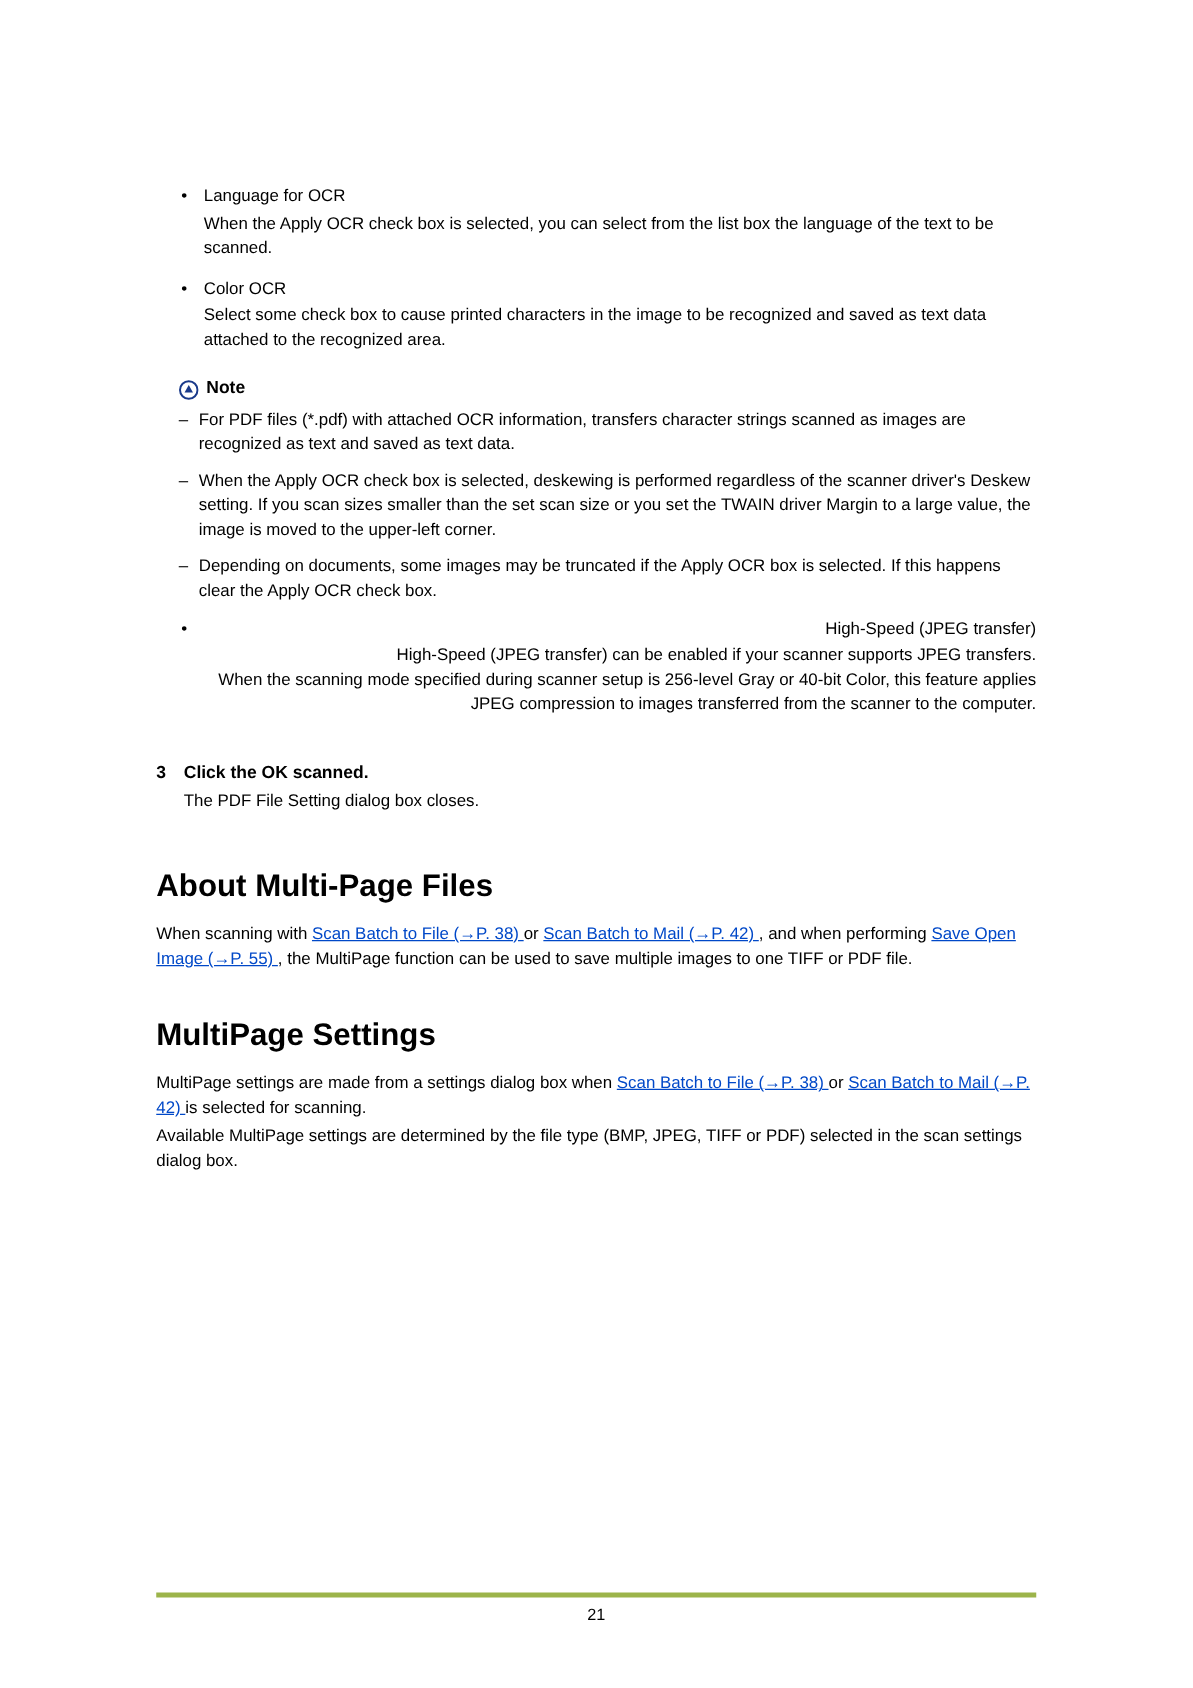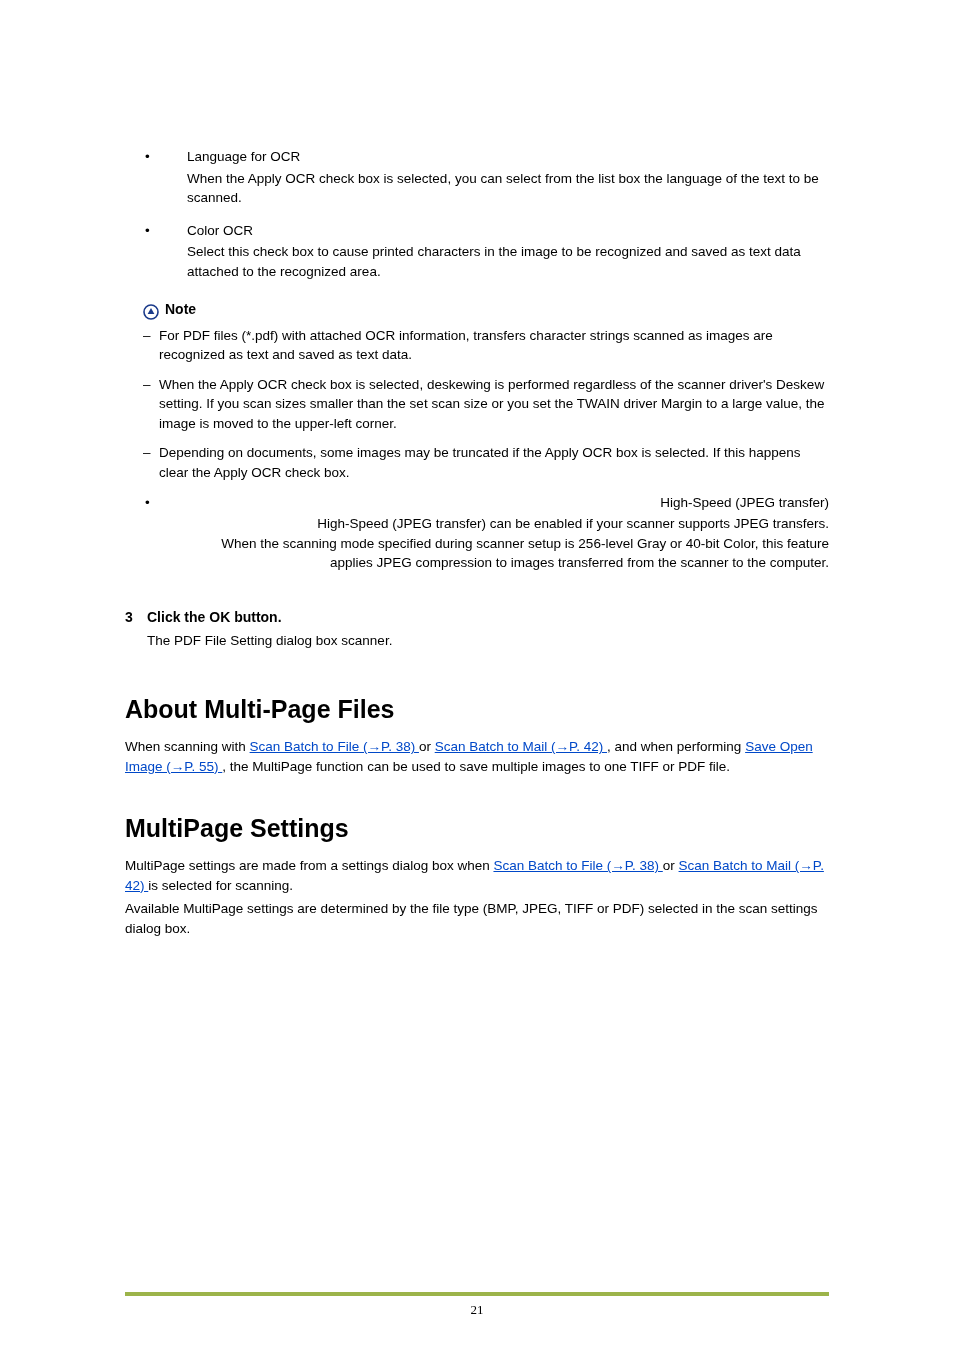--- a/index.html
+++ b/index.html
@@ -16,21 +16,20 @@
     box-sizing: border-box;
     padding: 147px 125px 0 125px;
   }
   .content {
     font-size: 13.5px;
     line-height: 1.45;
   }
   .bullet-item {
     display: flex;
     margin-bottom: 3px;
-    gap: 24px;
   }
   .bullet-item .dot {
     width: 18px;
     flex: 0 0 18px;
     text-align: left;
     padding-left: 2px;
   }
   .bullet-item .dot::before {
     content: "•";
   }
@@ -109,22 +108,21 @@
     margin-bottom: 4px;
   }
   .link {
     color: #0048c8;
     text-decoration: underline;
   }
   .footer {
     position: absolute;
     left: 0;
     right: 0;
-    bottom: 32px;
-    font-family: Liberation Serif, serif;
+    bottom: 51px;
   }
   .footer-line {
     height: 4px;
     background: #9cb44a;
     margin: 0 125px 6px 125px;
   }
   .footer-num {
     text-align: center;
     font-size: 13px;
   }
@@ -142,21 +140,21 @@
         <div class="bullet-body">
           <div class="bullet-label">Language for OCR</div>
           <div class="bullet-desc">When the Apply OCR check box is selected, you can select from the list box the language of the text to be scanned.</div>
         </div>
       </div>
 
       <div class="bullet-item">
         <div class="dot"></div>
         <div class="bullet-body">
           <div class="bullet-label">Color OCR</div>
-          <div class="bullet-desc">Select this check box to cause printed characters in the image to be recognized and saved as text data attached to the recognized area.</div>
+          <div class="bullet-desc">Select some check box to cause printed characters in the image to be recognized and saved as text data attached to the recognized area.</div>
         </div>
       </div>
     </div>
 
     <div class="note-header">
       <span class="note-icon">
         <svg viewBox="0 0 16 16">
           <circle cx="8" cy="8" r="7" fill="none" stroke="#1a3a8a" stroke-width="1.6"></circle>
           <polygon points="8,4 11.4,10 4.6,10" fill="#1a3a8a"></polygon>
         </svg>
@@ -185,22 +183,22 @@
           <div>High-Speed (JPEG transfer) can be enabled if your scanner supports JPEG transfers.</div>
           <div class="bullet-desc">When the scanning mode specified during scanner setup is 256-level Gray or 40-bit Color, this feature applies JPEG compression to images transferred from the scanner to the computer.</div>
         </div>
       </div>
     </div>
 
     <div class="step-wrap">
       <div class="step">
         <div class="step-num">3</div>
         <div style="flex:1;">
-          <div class="step-title">Click the OK button.</div>
-          <div class="step-desc">The PDF File Setting dialog box scanner.</div>
+          <div class="step-title">Click the OK scanned.</div>
+          <div class="step-desc">The PDF File Setting dialog box closes.</div>
         </div>
       </div>
     </div>
 
     <div class="h2">About Multi-Page Files</div>
     <div class="para">
       <span>When scanning with </span><span class="link">Scan Batch to File  (→P. 38) </span><span> or </span><span class="link">Scan Batch to Mail  (→P. 42) </span><span>, and when performing </span><span class="link">Save Open Image  (→P. 55) </span><span>, the MultiPage function can be used to save multiple images to one TIFF or PDF file.</span>
     </div>
 
     <div class="h2">MultiPage Settings</div>

